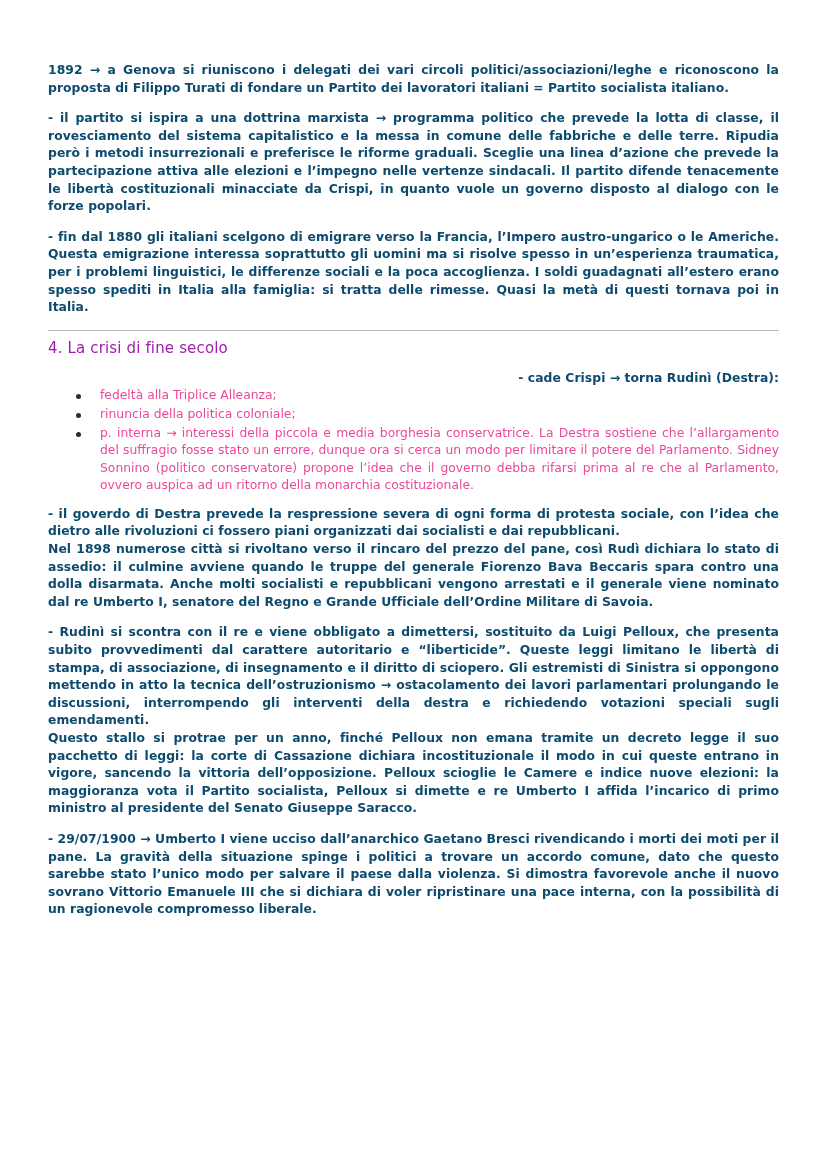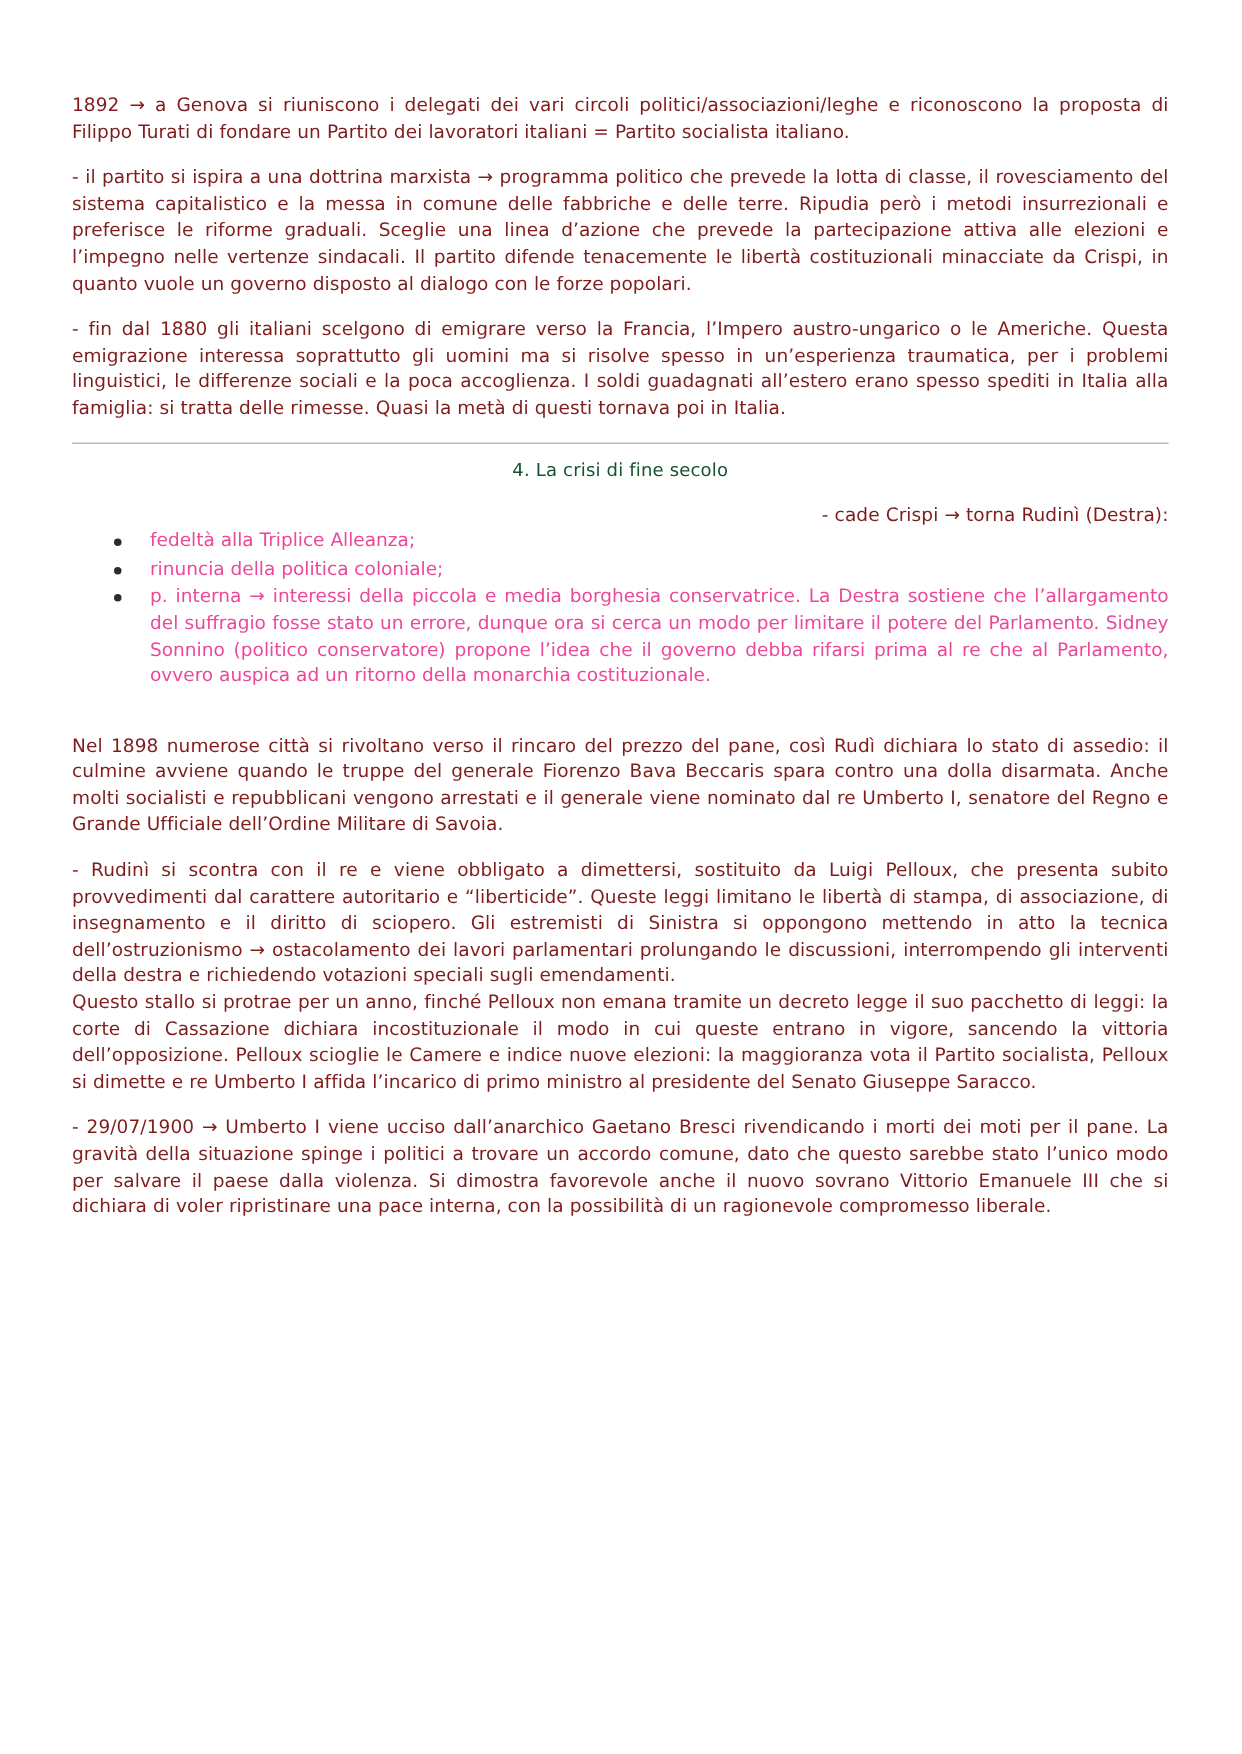--- a/index.html
+++ b/index.html
@@ -30,47 +30,48 @@
   }
 
   
   .para {
     margin: 0 0 13px 0;
     font-size: 12.35px;
     line-height: 17.6px;
     text-align: justify;
     text-justify: inter-word;
     letter-spacing: 0.005em;
-    color: #7f1d1d;
+    color: #0c4a6e;
     -webkit-hyphens: none;
     hyphens: none;
+    font-weight: bold;
   }
   .para:last-child { margin-bottom: 0; }
 
   
   .para.tight { margin-bottom: 0; }
 
   .spacer-sm { height: 11px; }
 
   
   .section-rule {
     width: 731px;
     height: 0;
     border: 0;
     border-top: 1px solid #b9b9bb;
     margin: 9px 0 8px 0;
   }
   .section-heading {
     margin: 0 0 12px 0;
-    font-size: 12px;
+    font-size: 15px;
     line-height: 19px;
     font-weight: 400;
-    color: #14532d;
+    color: #a21caf;
     letter-spacing: 0.01em;
-    text-align: center;
+    text-align: left;
   }
 
   
   .bullet-list {
     list-style: none;
     margin: 0 0 0 0;
     padding: 0;
   }
   .bullet-list li {
     position: relative;
@@ -84,21 +85,21 @@
   }
   .bullet-list li .dot {
     position: absolute;
     left: 28px;
     top: 7px;
     width: 5px;
     height: 5px;
     border-radius: 50%;
     background: #2b2b2d;
   }
-  .bullet-list li:last-child { margin-bottom: 18px; }
+  .bullet-list li:last-child { margin-bottom: 0; }
 
   .no-justify { text-align: right; }
 </style>
 </head>
 <body>
 
 <div class="page">
   <div class="doc-body">
 
     <p class="para">1892 → a Genova si riuniscono i delegati dei vari circoli politici/associazioni/leghe e riconoscono la proposta di Filippo Turati di fondare un Partito dei lavoratori italiani = Partito socialista italiano.</p>
@@ -123,20 +124,21 @@
         <span class="no-justify">rinuncia della politica coloniale;</span>
       </li>
       <li>
         <span class="dot"></span>
         <span>p. interna → interessi della piccola e media borghesia conservatrice. La Destra sostiene che l’allargamento del suffragio fosse stato un errore, dunque ora si cerca un modo per limitare il potere del Parlamento. Sidney Sonnino (politico conservatore) propone l’idea che il governo debba rifarsi prima al re che al Parlamento, ovvero auspica ad un ritorno della monarchia costituzionale.</span>
       </li>
     </ul>
 
     <div class="spacer-sm"></div>
 
+    <p class="para tight">- il goverdo di Destra prevede la respressione severa di ogni forma di protesta sociale, con l’idea che dietro alle rivoluzioni ci fossero piani organizzati dai socialisti e dai repubblicani.</p>
 
     <p class="para">Nel 1898 numerose città si rivoltano verso il rincaro del prezzo del pane, così Rudì dichiara lo stato di assedio: il culmine avviene quando le truppe del generale Fiorenzo Bava Beccaris spara contro una dolla disarmata. Anche molti socialisti e repubblicani vengono arrestati e il generale viene nominato dal re Umberto I, senatore del Regno e Grande Ufficiale dell’Ordine Militare di Savoia.</p>
 
     <p class="para tight">- Rudinì si scontra con il re e viene obbligato a dimettersi, sostituito da Luigi Pelloux, che presenta subito provvedimenti dal carattere autoritario e “liberticide”. Queste leggi limitano le libertà di stampa, di associazione, di insegnamento e il diritto di sciopero. Gli estremisti di Sinistra si oppongono mettendo in atto la tecnica dell’ostruzionismo → ostacolamento dei lavori parlamentari prolungando le discussioni, interrompendo gli interventi della destra e richiedendo votazioni speciali sugli emendamenti.</p>
 
     <p class="para">Questo stallo si protrae per un anno, finché Pelloux non emana tramite un decreto legge il suo pacchetto di leggi: la corte di Cassazione dichiara incostituzionale il modo in cui queste entrano in vigore, sancendo la vittoria dell’opposizione. Pelloux scioglie le Camere e indice nuove elezioni: la maggioranza vota il Partito socialista, Pelloux si dimette e re Umberto I affida l’incarico di primo ministro al presidente del Senato Giuseppe Saracco.</p>
 
     <p class="para">- 29/07/1900 → Umberto I viene ucciso dall’anarchico Gaetano Bresci rivendicando i morti dei moti per il pane. La gravità della situazione spinge i politici a trovare un accordo comune, dato che questo sarebbe stato l’unico modo per salvare il paese dalla violenza. Si dimostra favorevole anche il nuovo sovrano Vittorio Emanuele III che si dichiara di voler ripristinare una pace interna, con la possibilità di un ragionevole compromesso liberale.</p>
 
   </div>

